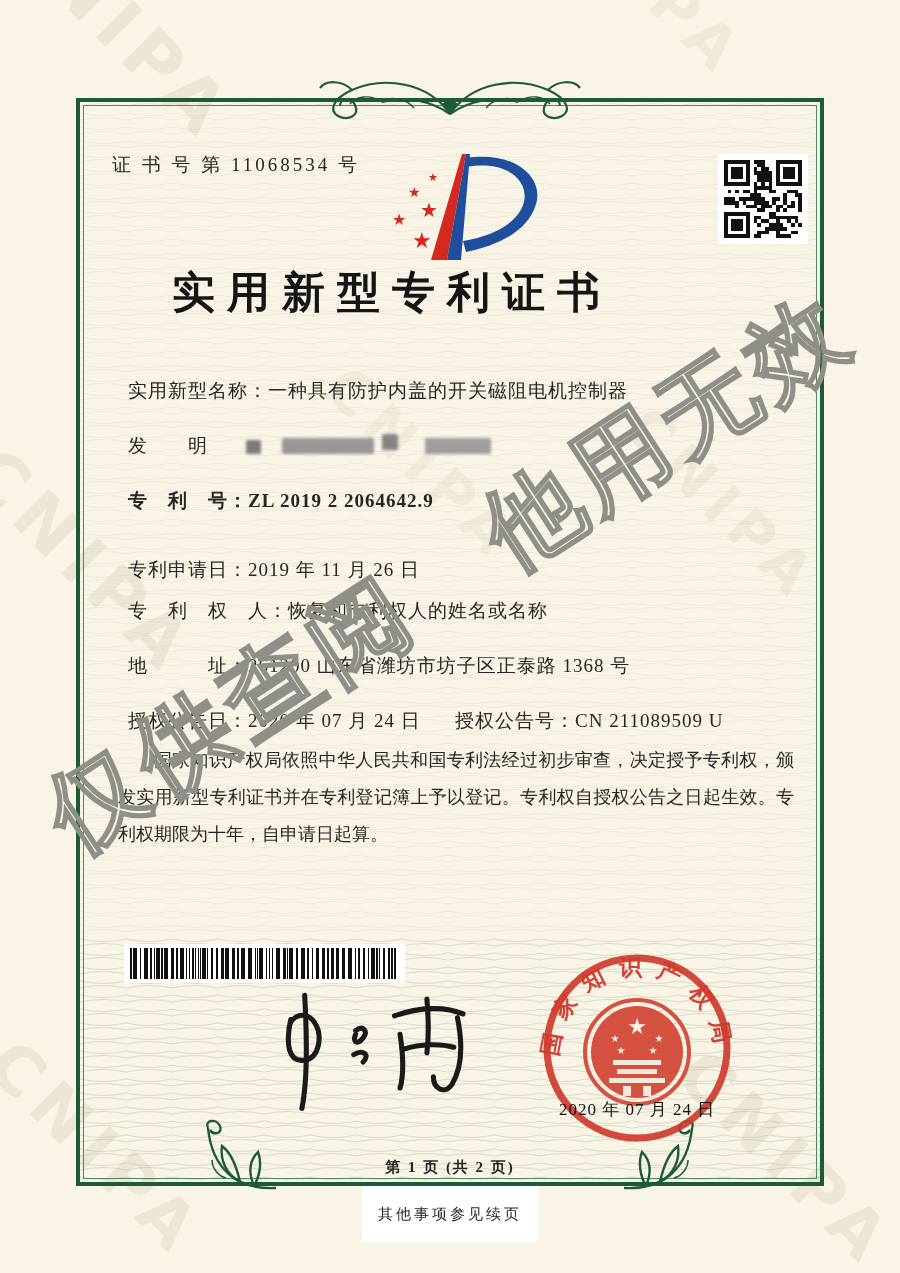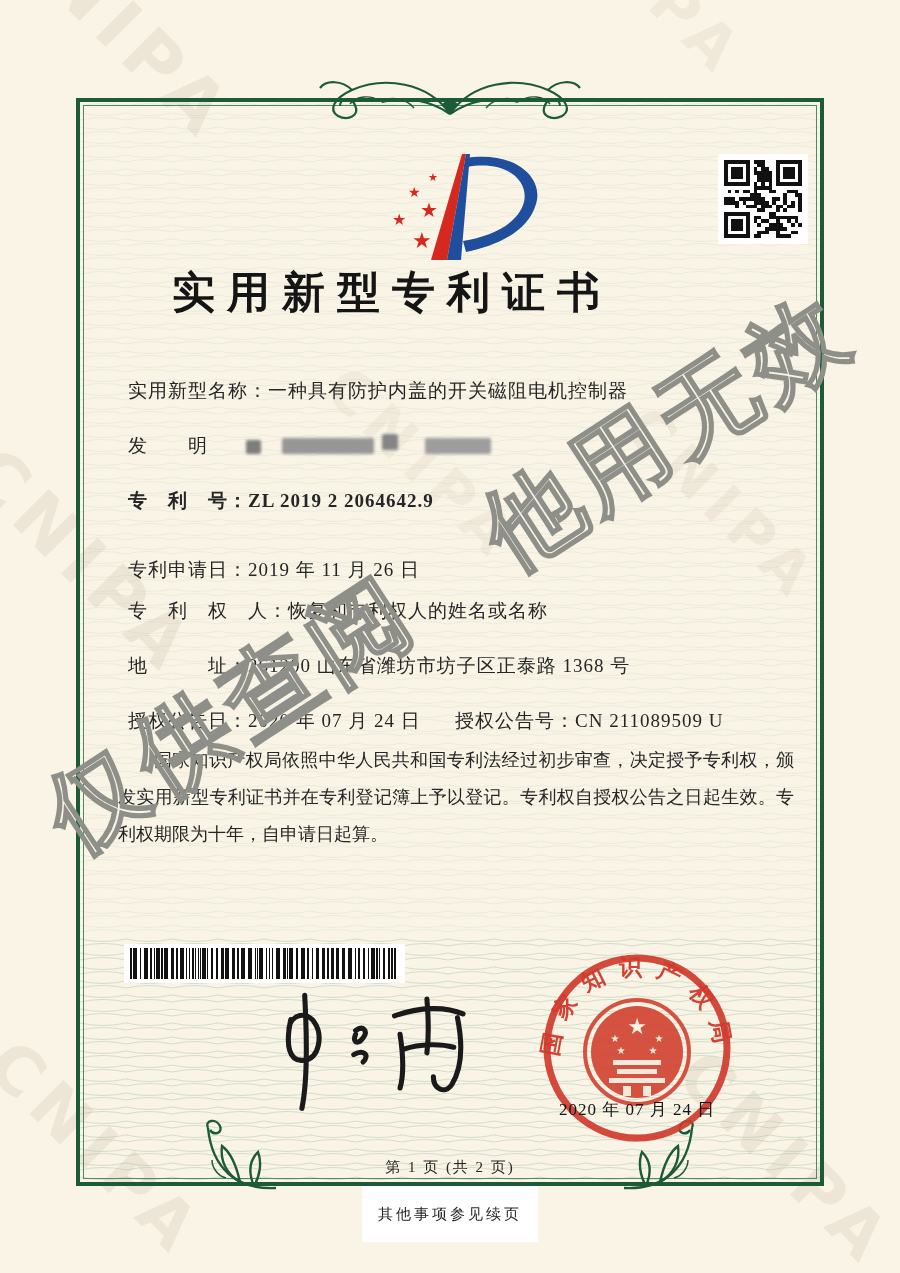--- a/index.html
+++ b/index.html
@@ -48,21 +48,21 @@
   .barcode{position:absolute;left:124px;top:944px;height:39px;background:#fff;
     padding:4px 6px;display:flex;align-items:stretch;}
   .barcode .bar{background:#111;height:100%;}
   .officer{position:absolute;left:128px;top:1028px;
     font-family:"Liberation Sans","DejaVu Sans",sans-serif;font-size:20px;letter-spacing:4px;}
   .officer div{margin-bottom:14px;}
   .signature{position:absolute;left:262px;top:988px;z-index:6;}
   .seal{position:absolute;left:537px;top:948px;z-index:6;mix-blend-mode:multiply;}
   .seal-date{position:absolute;left:537px;top:1098px;width:200px;text-align:center;
     font-size:17px;color:#141414;z-index:7;letter-spacing:1px;}
-  .page-num{position:absolute;left:0;top:1158px;width:900px;text-align:center;font-size:15px;letter-spacing:2px;}
+  .page-num{position:absolute;left:0;top:1158px;width:900px;text-align:center;font-size:15px;letter-spacing:2px;font-weight:bold;}
   .cont-note{position:absolute;left:0;top:1205px;width:900px;text-align:center;z-index:5;}
   .cont-note span{background:#fff;padding:20px 16px;font-size:15px;letter-spacing:3px;}
   
   .wm-diag{
     position:absolute;left:-20px;top:508px;width:940px;text-align:center;
     font-family:"DejaVu Sans","Liberation Sans",sans-serif;font-weight:bold;
     font-size:96px;letter-spacing:8px;white-space:nowrap;
     color:rgba(255,255,255,0);-webkit-text-stroke:2.2px var(--wm-gray);
     transform:rotate(-33deg);transform-origin:center;z-index:9;pointer-events:none;
   }
@@ -273,20 +273,21 @@
     <path d="M80,70 C40,72 16,50 12,10"></path>
     <path d="M12,10 C8,2 20,0 24,8 C27,15 18,18 14,12"></path>
     <path d="M44,64 C30,56 24,42 26,28 C34,34 40,46 44,64"></path>
     <path d="M58,68 C52,54 54,42 62,34 C66,44 64,58 58,68"></path>
     <path d="M30,60 C22,58 16,50 16,42" stroke-width="1.5"></path>
   </g>
 </svg>
 
 <div class="content">
 
+  <div class="cert-no">证 书 号 第 11068534 号</div>
 
   <div class="logo">
     <svg width="180" height="114" viewBox="0 0 180 114">
       <path d="M97,10 C150,2 176,32 168,56 C160,84 128,98 98,104 L95,93 C124,88 150,76 156,54 C161,32 138,12 99,19 Z" fill="#1f4e9c"></path>
       <polygon points="94,6 98,6 79,112 63,112" fill="#d5281e"></polygon>
       <polygon points="98,6 102,6 93,112 79,112" fill="#1f4e9c"></polygon>
     </svg>
     <span class="star" style="left:60px;top:24px;font-size:11px;">★</span>
     <span class="star" style="left:40px;top:38px;font-size:14px;">★</span>
     <span class="star" style="left:52px;top:52px;font-size:20px;">★</span>

